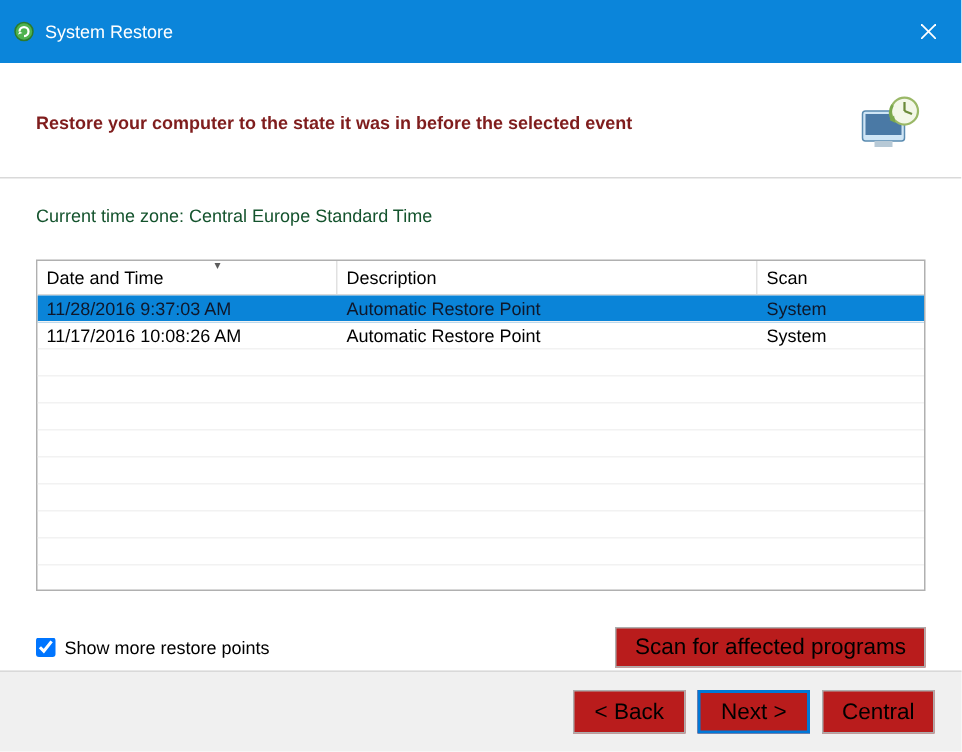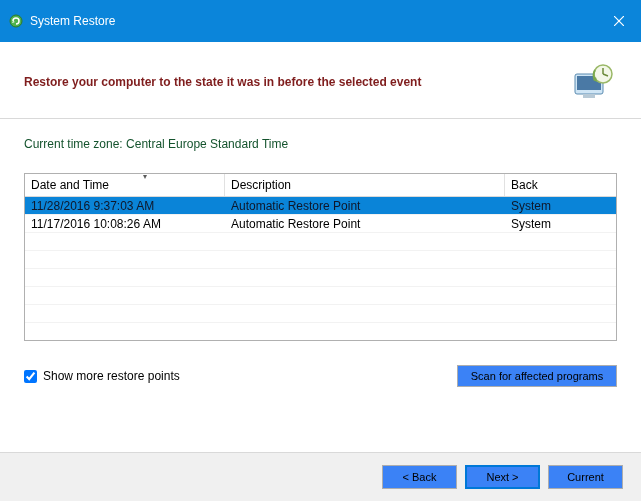--- a/index.html
+++ b/index.html
@@ -56,21 +56,21 @@
     padding: 18px 24px 0 24px;
   }
   .body .tz {
     font-size: 12px;
     color: #14532d;
     margin-bottom: 22px;
   }
 
   .listview {
     border: 1px solid #b0b0b0;
-    height: 168px;
+    height: 221px;
     background: #fff;
     overflow: hidden;
   }
   .lv-header {
     display: flex;
     background: #fff;
     border-bottom: 1px solid #d9d9d9;
   }
   .lv-header .col {
     border-right: 1px solid #e1e1e1;
@@ -116,24 +116,24 @@
   }
   .checkbox-row {
     display: flex;
     align-items: center;
     gap: 6px;
     flex: 1;
   }
   .checkbox-row input { width: 13px; height: 13px; }
 
   .btn {
-    background: #3b82f6;
+    background: #b91c1c;
     border: 1px solid #adadad;
     padding: 4px 12px;
-    font-size: 11px;
+    font-size: 15px;
     font-family: inherit;
     min-width: 75px;
     cursor: default;
   }
   .btn.default { border: 2px solid #0078d7; padding: 4px 11px; }
   .btn-scan { min-width: 160px; }
 
   .footer {
     position: absolute;
     bottom: 0; left: 0; right: 0;
@@ -186,21 +186,21 @@
     <span>Current time zone: </span><span>Central Europe Standard Time</span>
   </div>
 
   <div class="listview">
     <div class="lv-header">
       <div class="col col-dt">
         <span>Date and Time</span>
         <span class="sort-arrow">▾</span>
       </div>
       <div class="col col-desc">Description</div>
-      <div class="col col-type">Back</div>
+      <div class="col col-type">Scan</div>
     </div>
     <div class="lv-rows" id="lv-rows">
         <div class="lv-row selected">
           <div class="cell col-dt">11/28/2016 9:37:03 AM</div>
           <div class="cell col-desc">Automatic Restore Point</div>
           <div class="cell col-type">System</div>
         </div>
         <div class="lv-row">
           <div class="cell col-dt">11/17/2016 10:08:26 AM</div>
           <div class="cell col-desc">Automatic Restore Point</div>
@@ -222,14 +222,14 @@
       <input type="checkbox" id="showmore" checked="" style="">
       <span>Show more restore points</span>
     </label>
     <button class="btn btn-scan">Scan for affected programs</button>
   </div>
 </div>
 
 <div class="footer">
   <button class="btn">&lt; Back</button>
   <button class="btn default">Next &gt;</button>
-  <button class="btn">Current</button>
+  <button class="btn">Central</button>
 </div>
 
 </body></html>

